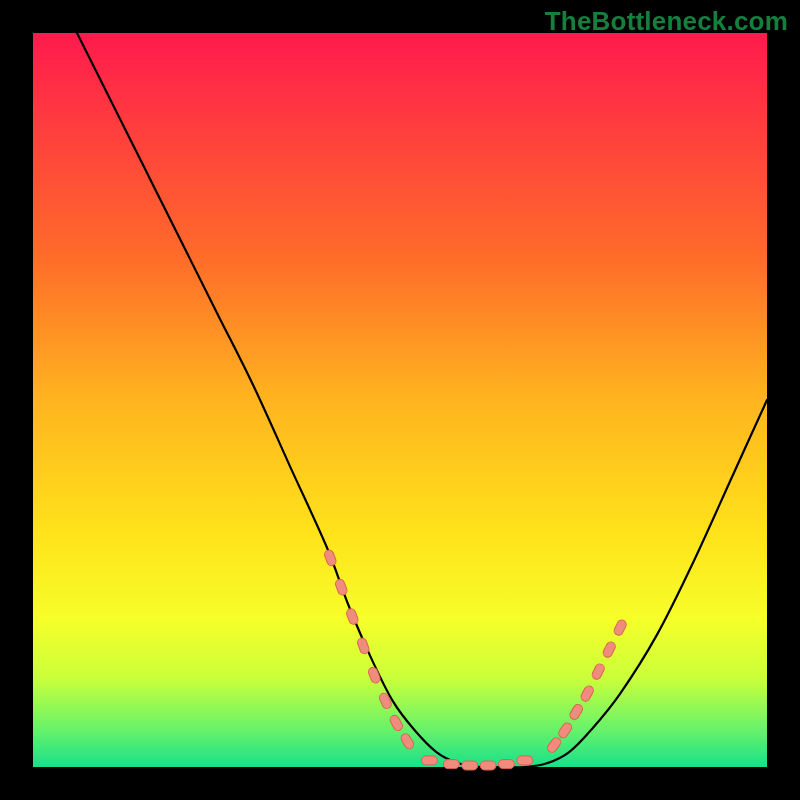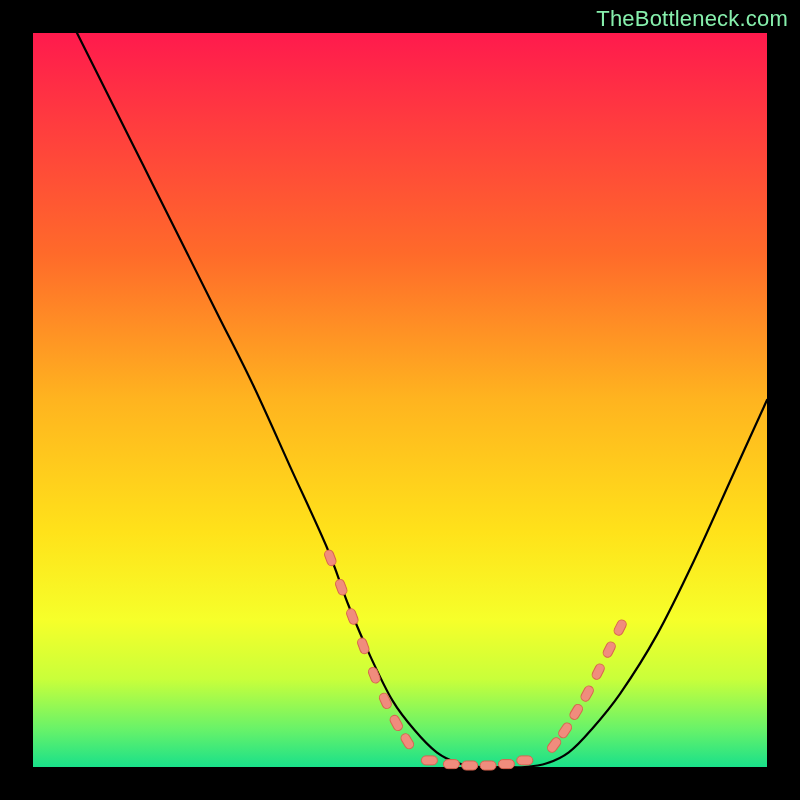--- a/index.html
+++ b/index.html
@@ -36,23 +36,23 @@
       #f6ff2a 80%,
       #c9ff3a 88%,
       #66f26a 95%,
       #19e08a 100%
     );
   }
   .watermark {
     position: absolute;
     top: 6px;
     right: 12px;
-    color: #86efac;
-    font-size: 22px;
-    font-weight: 400;
+    color: #15803d;
+    font-size: 26px;
+    font-weight: 700;
     letter-spacing: 0.2px;
     user-select: none;
   }
   svg.curve {
     position: absolute;
     left: 0;
     top: 0;
     width: 734px;
     height: 734px;
     overflow: visible;

